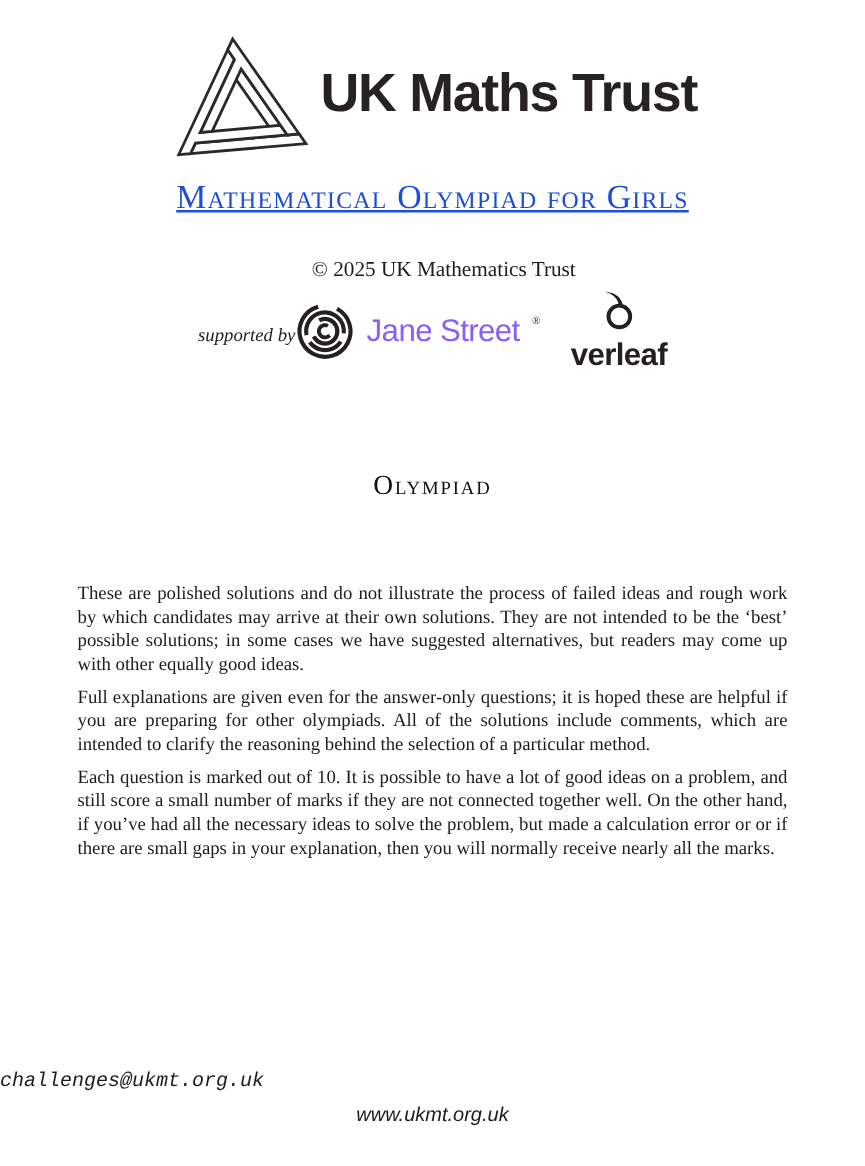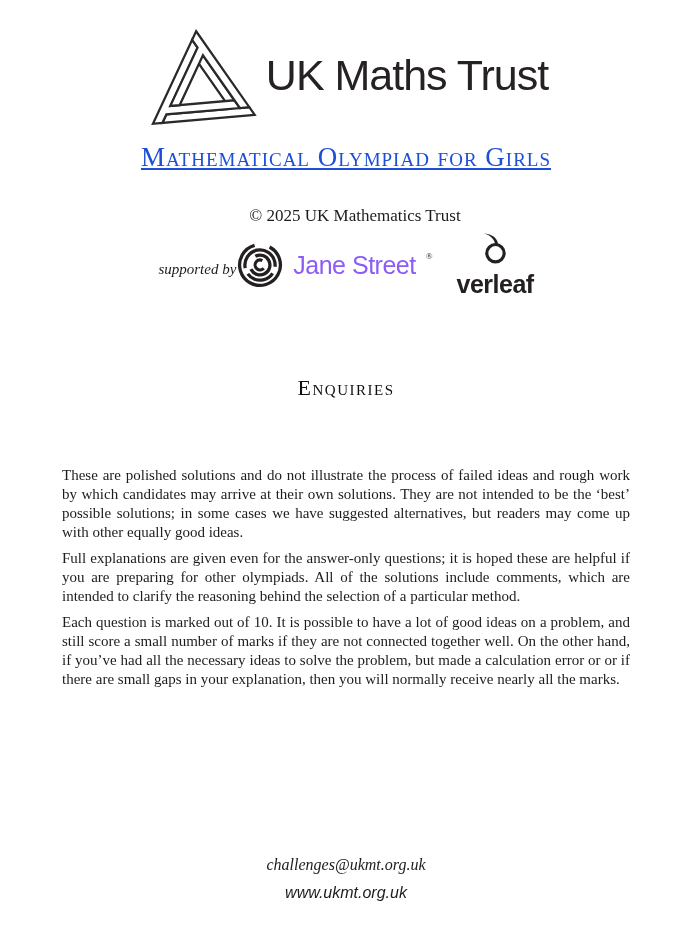--- a/index.html
+++ b/index.html
@@ -15,21 +15,21 @@
   }
 
   
   .logo-row {
     position: absolute; top: 28px; left: 0; right: 0;
     display: flex; justify-content: center; align-items: center; gap: 10px;
   }
   .penrose { width: 112px; height: 95px; transform: rotate(-5deg); }
   .brand-name {
     font-family: "Liberation Sans", sans-serif;
-    font-weight: normal; font-size: 43px; letter-spacing: -1px; color: #262224;
+    font-weight: bold; font-size: 43px; letter-spacing: -1px; color: #262224;
     white-space: nowrap;
   }
 
   
   .doc-title {
     position: absolute; top: 142px; left: 0; right: 0;
     text-align: center; font-variant: small-caps;
     font-size: 27px; letter-spacing: 1px; color: #1d4ed8; text-decoration: underline;
   }
 
@@ -69,22 +69,22 @@
   
   .body-copy {
     position: absolute; top: 466px; left: 62px; width: 568px;
     font-size: 15px; line-height: 19px; text-align: justify;
   }
   .body-copy p { margin: 0 0 7px 0; }
 
   
   .footer-enquiries { position: absolute; top: 830px; left: 62px; font-size: 15.5px; }
   .footer-email {
-    position: absolute; top: 856px; left: 0; right: 0; text-align: center;
-    font-family: Liberation Serif, serif; font-style: italic; font-size: 16px;
+    position: absolute; top: 856px; left: 0; right: 0; 
+    font-family: Liberation Mono, monospace; font-style: italic; font-size: 16px;
   }
   .footer-web {
     position: absolute; top: 884px; left: 0; right: 0; text-align: center;
     font-family: "Liberation Sans", sans-serif; font-size: 16px; font-style: italic;
   }
 
   svg { display: block; }
 </style>
 </head>
 <body>
@@ -122,21 +122,21 @@
 
     <span class="ol-logo">
       <svg class="ol-icon" viewBox="0 0 30 34" xmlns="http://www.w3.org/2000/svg">
         <circle cx="15.5" cy="22" r="9.3" fill="none" stroke="#242021" stroke-width="3.4"></circle>
         <path d="M15.2 13.2 C14.6 7.0 10.6 3.0 3.2 0.8 C9.8 1.2 16.6 4.0 18.3 11.6 C17.3 12.2 16.2 12.7 15.2 13.2 Z" fill="#242021"></path>
       </svg>
       <span class="ol-name">verleaf</span>
     </span>
   </div>
 
-  <div class="section-heading">Enquiries</div>
+  <div class="section-heading">Olympiad</div>
 
   <div class="body-copy">
     <p>These are polished solutions and do not illustrate the process of failed ideas and rough work by which candidates may arrive at their own solutions. They are not intended to be the ‘best’ possible solutions; in some cases we have suggested alternatives, but readers may come up with other equally good ideas.</p>
     <p>Full explanations are given even for the answer-only questions; it is hoped these are helpful if you are preparing for other olympiads. All of the solutions include comments, which are intended to clarify the reasoning behind the selection of a particular method.</p>
     <p>Each question is marked out of 10. It is possible to have a lot of good ideas on a problem, and still score a small number of marks if they are not connected together well. On the other hand, if you’ve had all the necessary ideas to solve the problem, but made a calculation error or or if there are small gaps in your explanation, then you will normally receive nearly all the marks.</p>
   </div>
 
   <div class="footer-email">challenges@ukmt.org.uk</div>
   <div class="footer-web">www.ukmt.org.uk</div>
 

